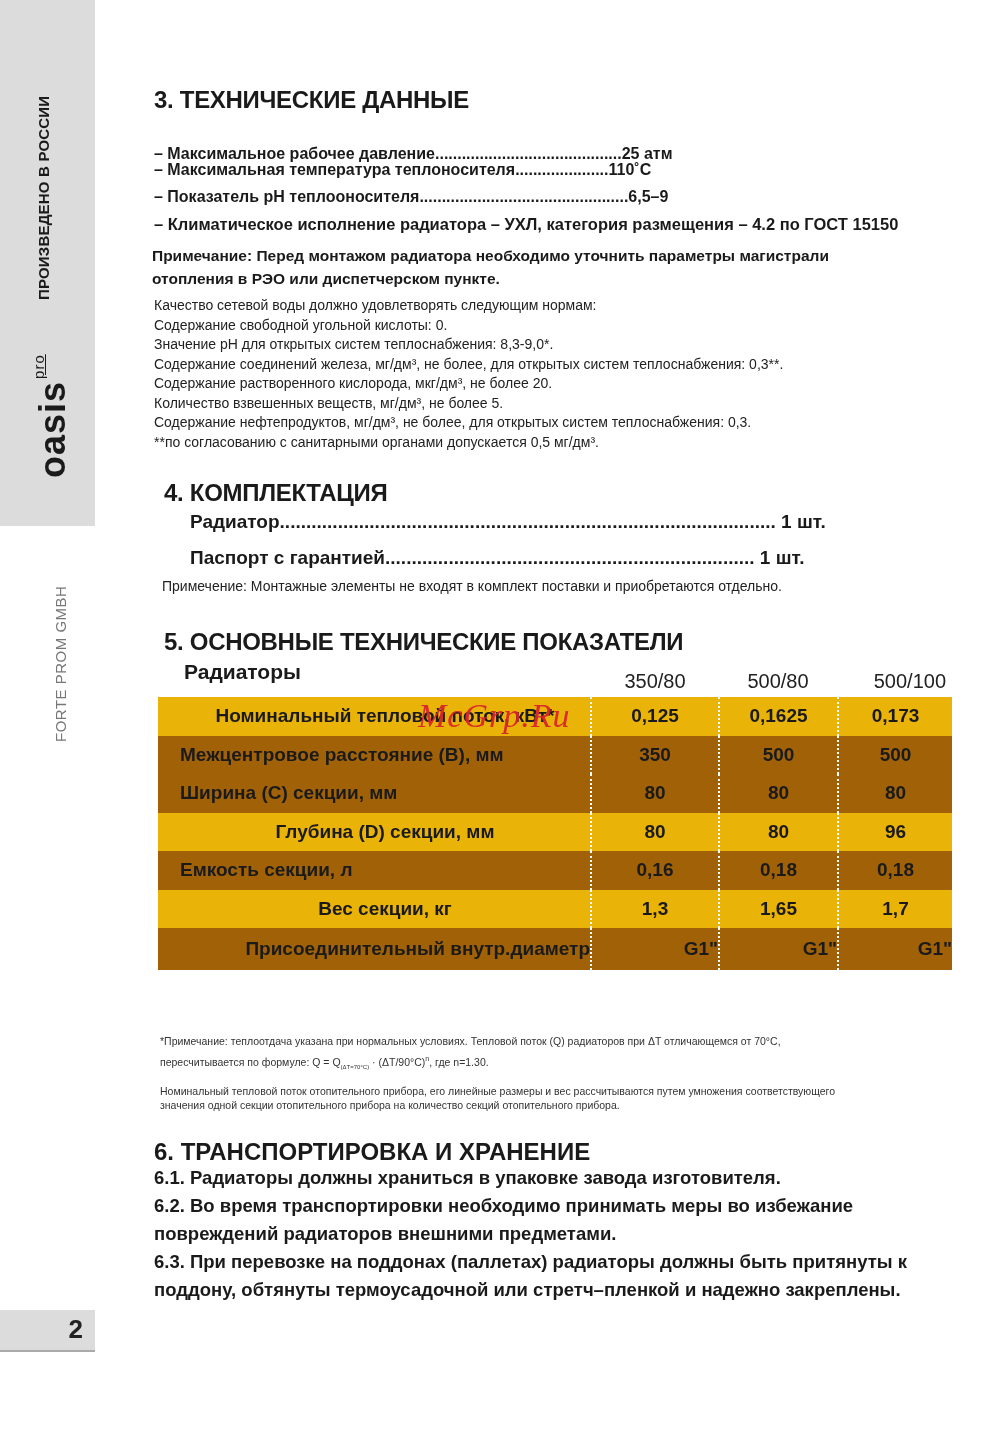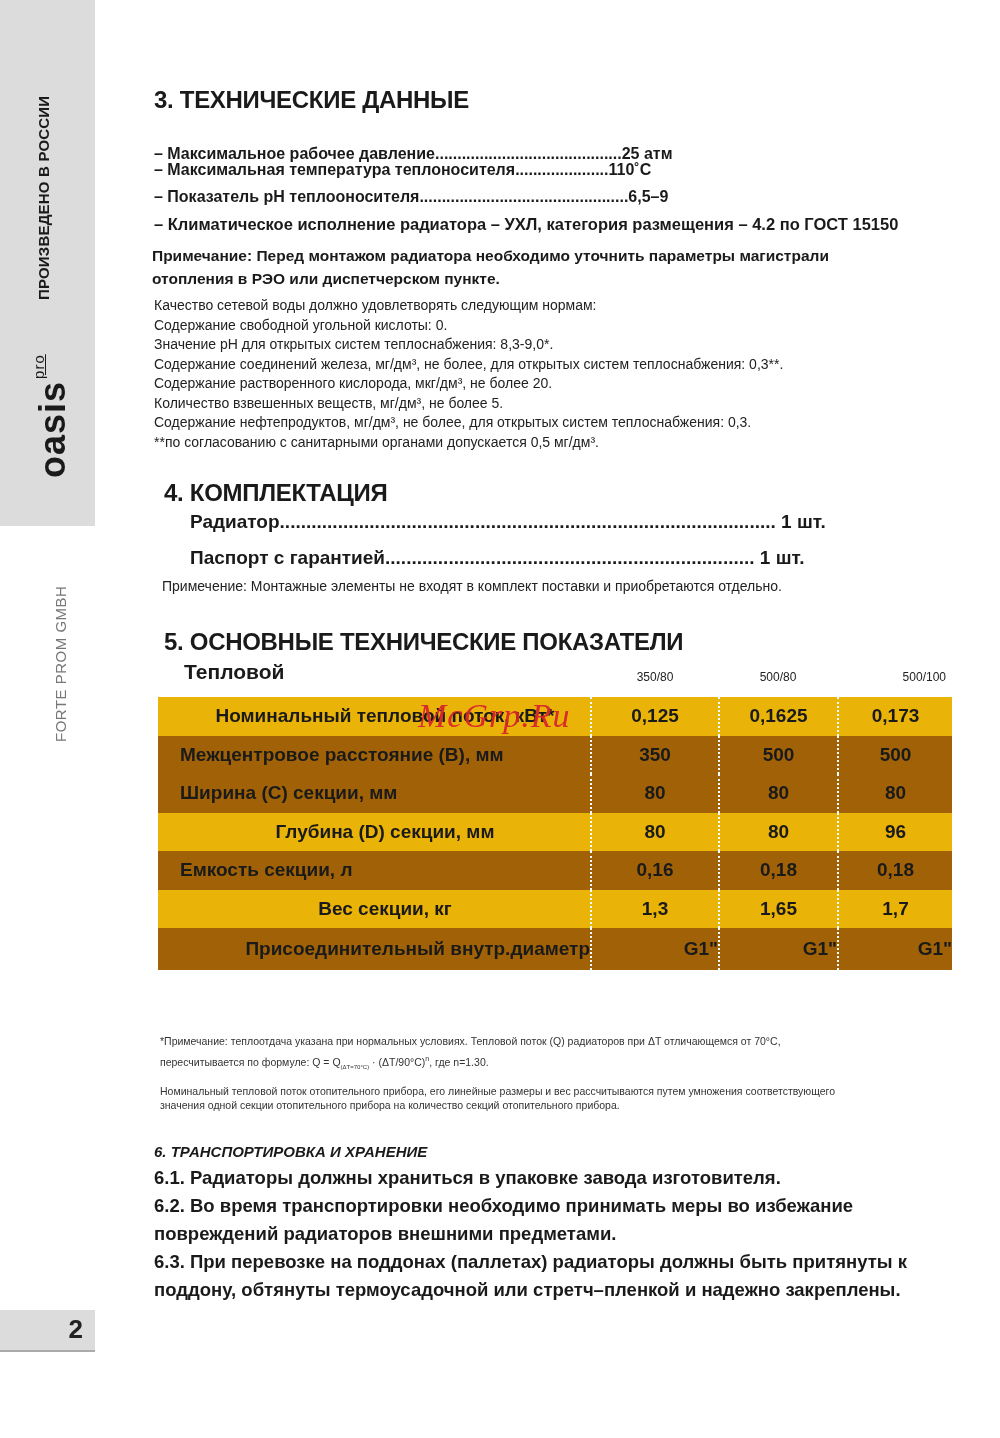--- a/index.html
+++ b/index.html
@@ -35,21 +35,21 @@
   .h { position: absolute; font-weight: bold; font-size: 24px; color: #1a1a1a; letter-spacing: -0.3px; }
   .spec-line { position: absolute; left: 154px; font-weight: bold; font-size: 16px; white-space: nowrap; }
   .spec-line .dots { letter-spacing: 0; }
   .note-bold { position: absolute; left: 152px; font-weight: bold; font-size: 15.5px; line-height: 23px; width: 760px; }
   .water { position: absolute; left: 154px; top: 296px; font-size: 14px; line-height: 19.5px; color: #222; }
   .water div { white-space: nowrap; }
   .kit-line { position: absolute; left: 190px; font-weight: bold; font-size: 19px; white-space: nowrap; }
   .kit-note { position: absolute; left: 162px; top: 575px; font-size: 14px; line-height: 23px; color: #222; width: 660px; }
 
   .params-label { position: absolute; left: 184px; top: 660px; font-weight: bold; font-size: 21px; }
-  .col-head { position: absolute; top: 670px; font-size: 12px; color: #222; text-align: center; width: 110px; }
+  .col-head { position: absolute; top: 670px; font-size: 20px; color: #222; text-align: center; width: 110px; }
 
   table.tech {
     position: absolute; left: 158px; top: 697px; width: 794px; border-collapse: collapse;
   }
   table.tech td { height: 38.5px; padding: 0; font-weight: bold; font-size: 19px; color: #1a1a1a; }
   table.tech td.lbl { padding-left: 22px; width: 410px; }
   table.tech td.val { text-align: center; border-left: 2px dotted #ffffff; }
   table.tech tr.dark td { background: #eab308; text-align: center; }
   table.tech tr.light td { background: #a16207; }
   table.tech tr.last td { height: 42px; text-align: right; }
@@ -57,21 +57,21 @@
   .watermark {
     position: absolute; left: 418px; top: 697px; font-size: 34px; font-style: italic; color: #d9262c;
     font-family: Liberation Serif, serif; letter-spacing: 1px; opacity: 0.95;
   }
 
   .foot-note { position: absolute; left: 160px; font-size: 10.5px; line-height: 18px; color: #333; width: 720px; }
   .sub { font-size: 6px; vertical-align: -3px; }
   .sup { font-size: 7px; vertical-align: 5px; }
 
   .transport { position: absolute; left: 154px; top: 1140px; width: 760px; }
-  .transport .ttl { font-weight: bold; font-size: 15px; line-height: 24px; font-style: italic; }
+  .transport .ttl { font-weight: bold; font-size: 24px; line-height: 24px; }
   .transport .ti { font-weight: bold; font-size: 18.5px; line-height: 28px; }
 </style>
 </head>
 <body>
 
 <div class="sidebar-band"></div>
 <div class="vert made-in">ПРОИЗВЕДЕНО В РОССИИ</div>
 <div class="vert logo"><span>oasis</span><sup>pro</sup></div>
 <div class="vert forte">FORTE PROM GMBH</div>
 <div class="page-num-box">
@@ -107,21 +107,21 @@
 <div class="h" style="left:164px; top:479px;">4. КОМПЛЕКТАЦИЯ</div>
 <div class="kit-line" style="top:511px;">
   <span>Радиатор</span><span>..............................................................................................</span> <span>1 шт.</span>
 </div>
 <div class="kit-line" style="top:547px;">
   <span>Паспорт с гарантией</span><span>......................................................................</span> <span>1 шт.</span>
 </div>
 <div class="kit-note">Примечение: Монтажные элементы не входят в комплект поставки и приобретаются отдельно.</div>
 
 <div class="h" style="left:164px; top:628px;">5. ОСНОВНЫЕ ТЕХНИЧЕСКИЕ ПОКАЗАТЕЛИ</div>
-<div class="params-label">Тепловой</div>
+<div class="params-label">Радиаторы</div>
 <div class="col-head" style="left:600px;">350/80</div>
 <div class="col-head" style="left:723px;">500/80</div>
 <div class="col-head" style="left:836px;text-align:right;">500/100</div>
 
 <table class="tech">
   <tbody>
       <tr class="dark">
     <td class="lbl">Номинальный тепловой поток, кВт*</td>
     <td class="val" style="width:126px;">0,125</td>
     <td class="val" style="width:117px;">0,1625</td>

